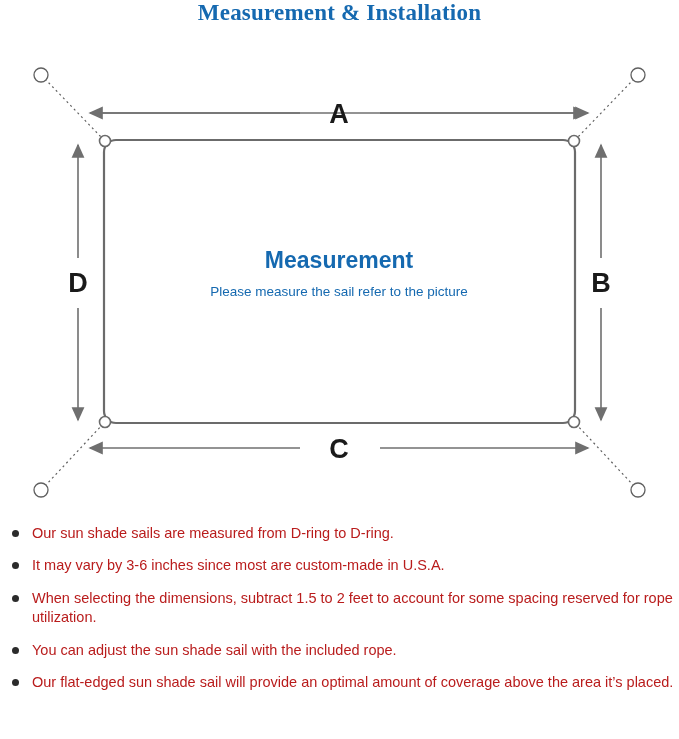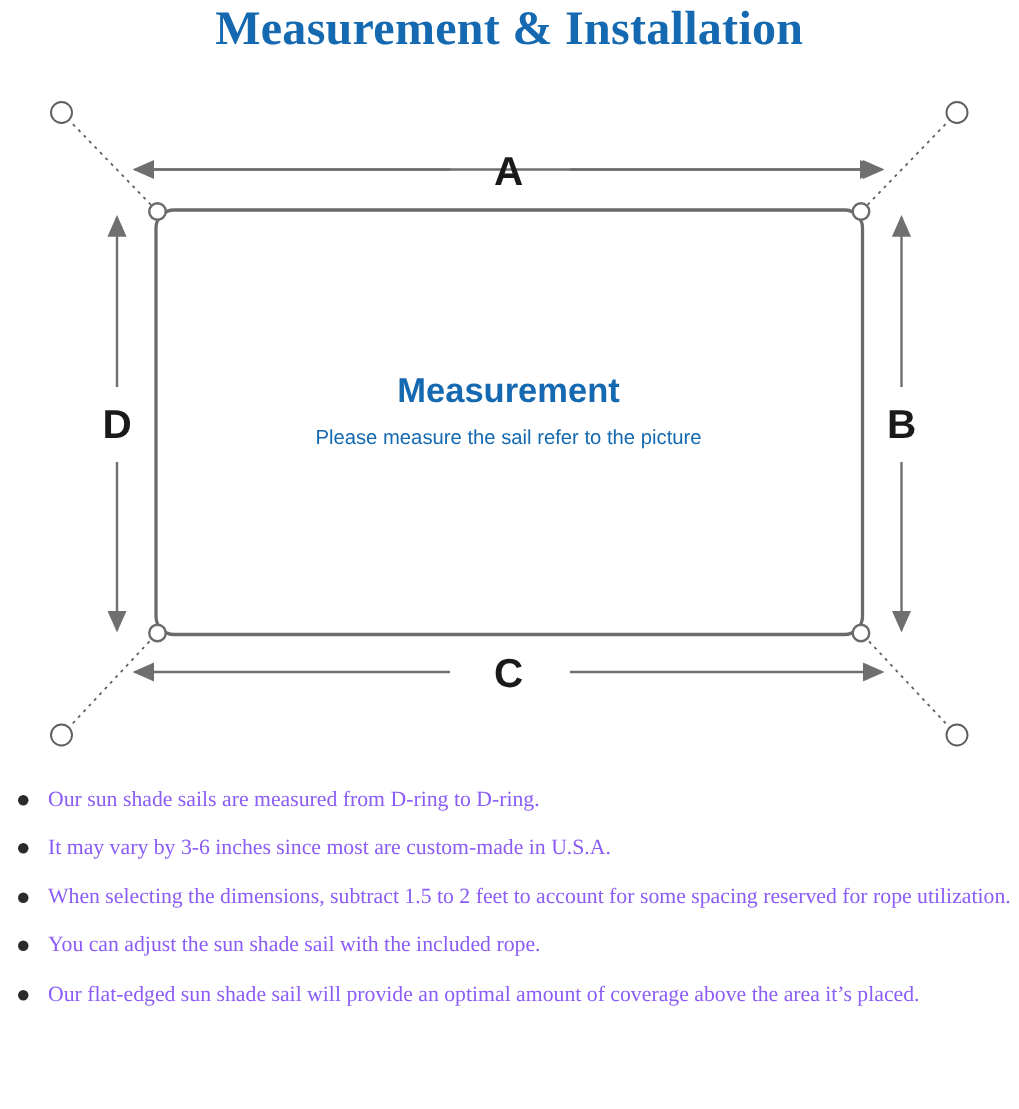--- a/index.html
+++ b/index.html
@@ -19,21 +19,21 @@
     position: relative;
     width: 679px;
     height: 739px;
   }
   #title {
     position: absolute;
     top: 0px;
     left: 0;
     width: 679px;
     text-align: center;
-    font-size: 32px;
+    font-size: 23px;
     font-weight: bold;
     color: #1569b0;
     letter-spacing: 0.2px;
     font-family: "Liberation Serif", serif;
   }
   #diagram {
     position: absolute;
     top: 46px;
     left: 0;
     width: 679px;
@@ -66,22 +66,21 @@
     width: 679px;
     padding: 0;
   }
   .note {
     position: relative;
     padding-left: 32px;
     padding-right: 0;
     margin-bottom: 13px;
     font-size: 14.5px;
     line-height: 1.34;
-    color: #8b5cf6;
-    font-family: Liberation Serif, serif;
+    color: #b91c1c;
   }
   .note .dot {
     position: absolute;
     left: 12px;
     top: 6px;
     width: 7px;
     height: 7px;
     border-radius: 50%;
     background: #2b2b2b;
     display: block;

